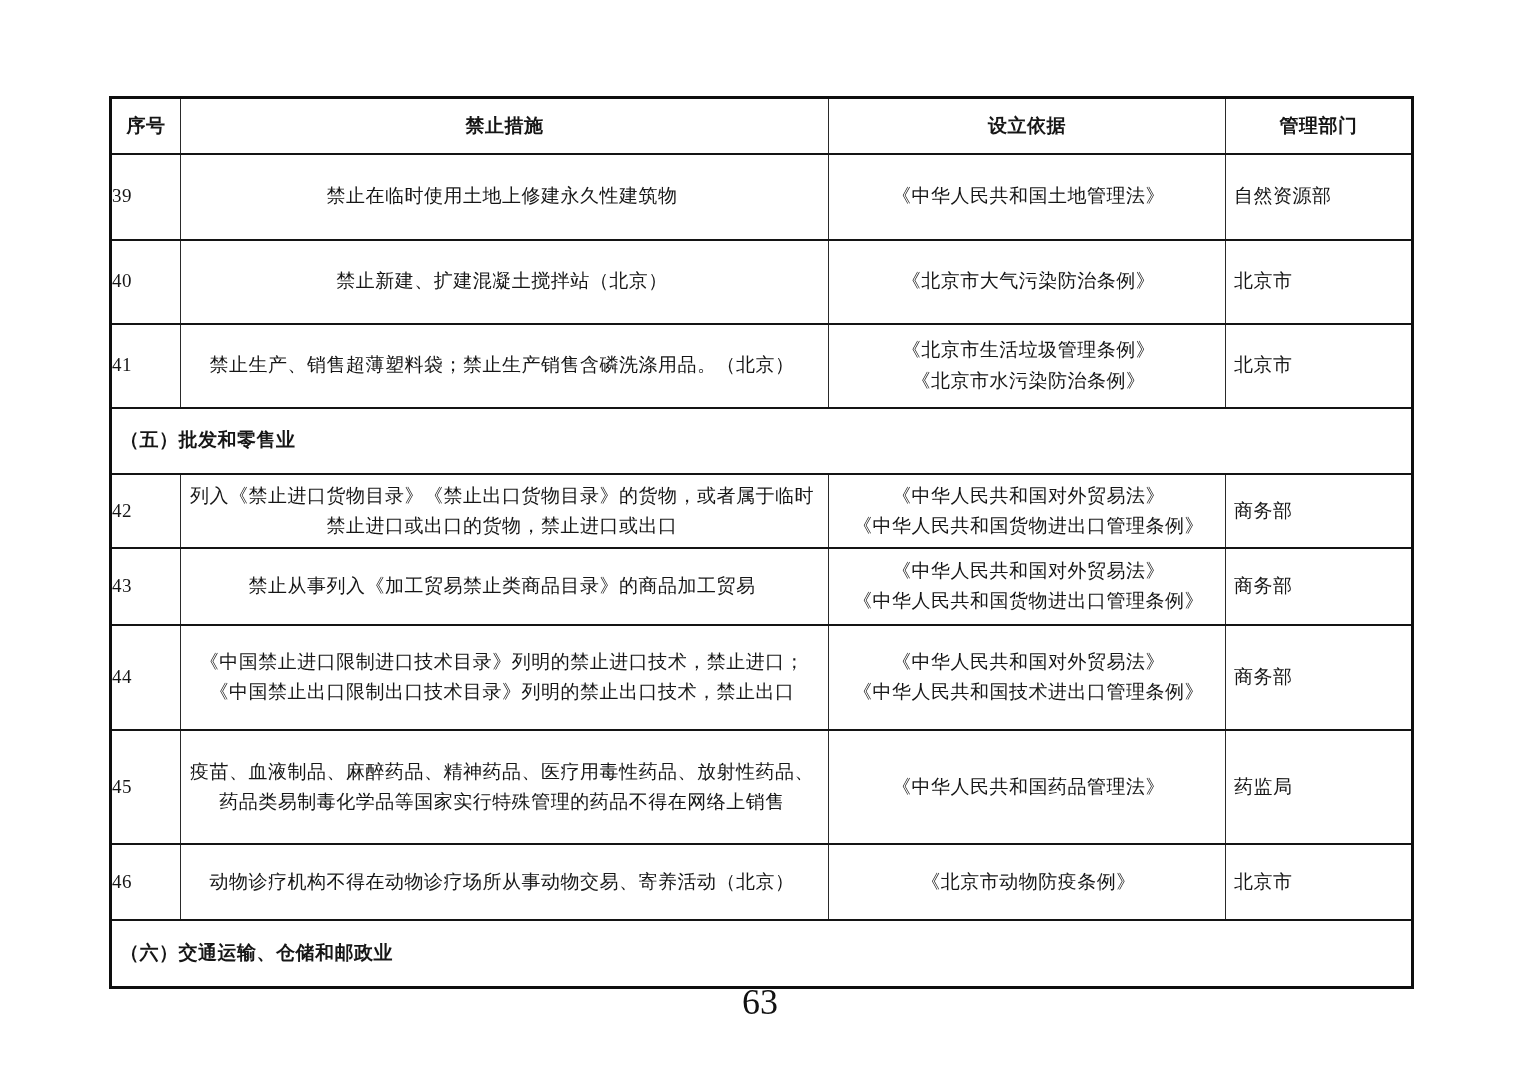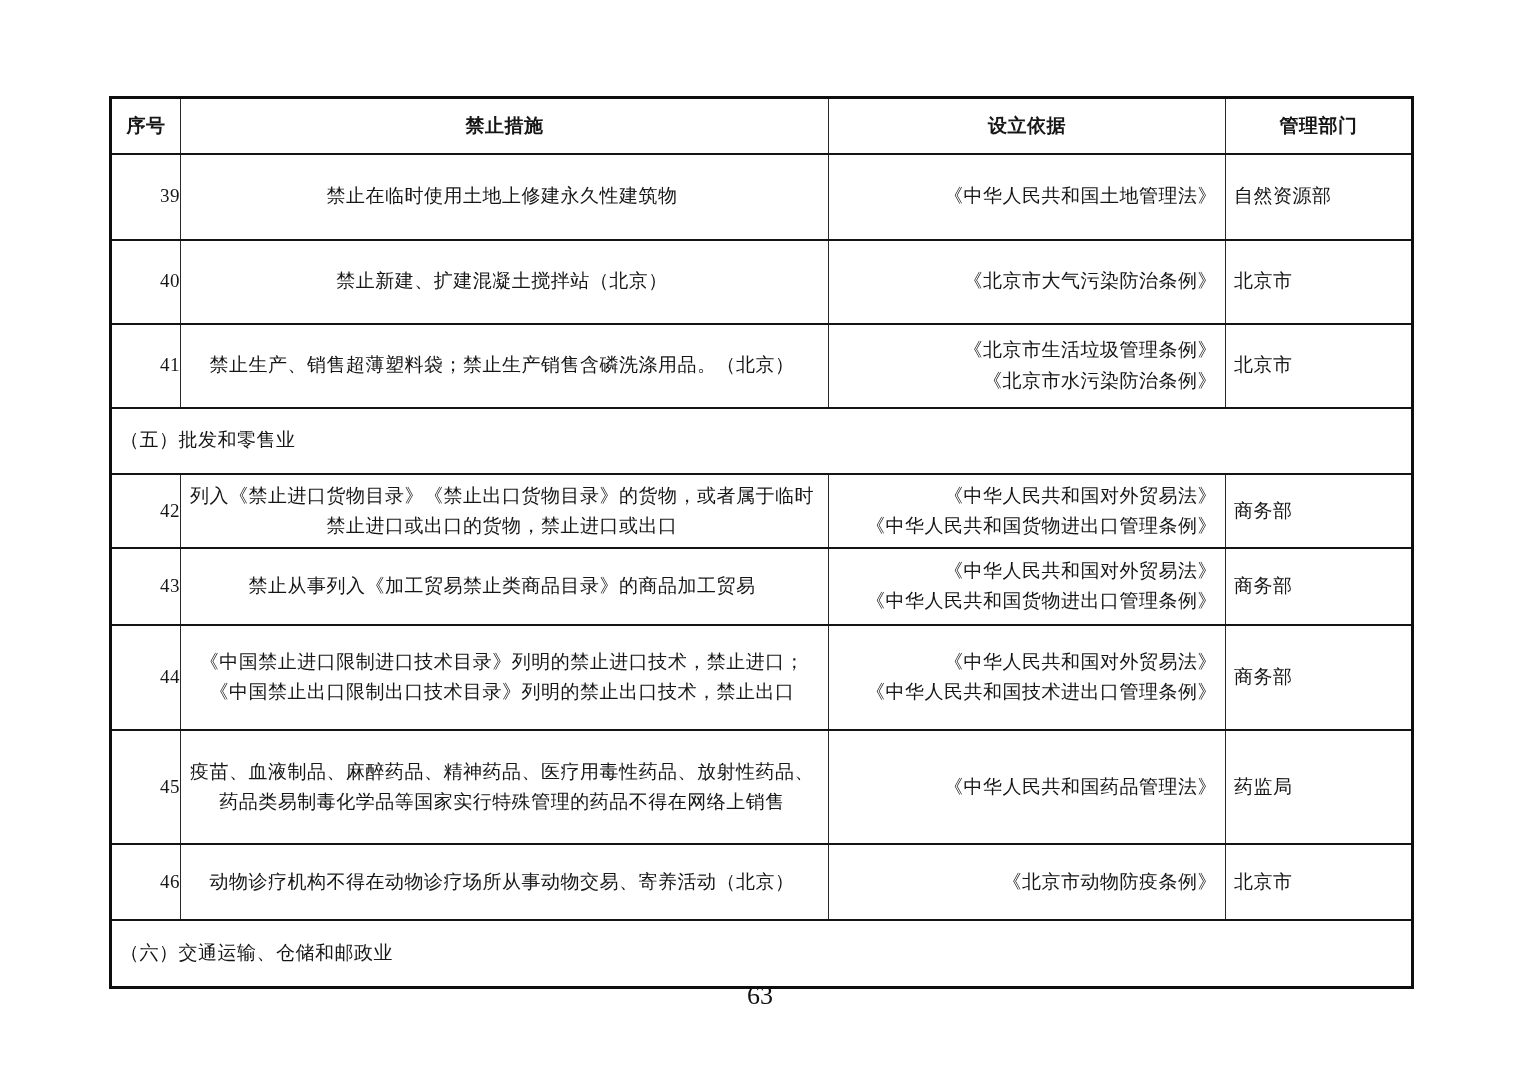--- a/index.html
+++ b/index.html
@@ -31,27 +31,27 @@
     letter-spacing: 0.5px;
     line-height: 1.58;
   }
   table.rules { border: 3px solid #0e0e0e; }
   th.col-hdr {
     font-size: 20px;
     font-weight: bold;
     text-align: center;
     letter-spacing: 2px;
   }
-  td.cell-no { text-align: right; }
+  td.cell-no { text-align: left; }
   td.cell-measure { padding: 6px 14px 6px 9px; text-align: center; }
-  td.cell-basis { padding: 6px 8px 6px 11px; text-align: right; }
+  td.cell-basis { padding: 6px 8px 6px 11px; text-align: center; }
   td.cell-dept { padding: 6px 6px 6px 8px; text-align: left; }
   td.cell-section {
     font-size: 22px;
-    font-weight: normal;
+    font-weight: bold;
     padding-left: 8px;
     letter-spacing: 1px;
     font-family: "Liberation Sans", "DejaVu Sans", sans-serif;
   }
   
   tr.rh-hdr  { height: 56px; }
   tr.rh-39   { height: 86px; }
   tr.rh-40   { height: 84px; }
   tr.rh-41   { height: 84px; }
   tr.rh-sec5 { height: 66px; }
@@ -59,21 +59,21 @@
   tr.rh-43   { height: 77px; }
   tr.rh-44   { height: 105px; }
   tr.rh-45   { height: 114px; }
   tr.rh-46   { height: 76px; }
   tr.rh-sec6 { height: 68px; }
   .page-number {
     position: absolute;
     left: 0; top: 981px;
     width: 1520px;
     text-align: center;
-    font-size: 26px;
+    font-size: 36px;
     color: #111111;
   }
 </style>
 </head>
 <body>
 
 <div class="page">
 
   <table class="rules">
     <colgroup>

